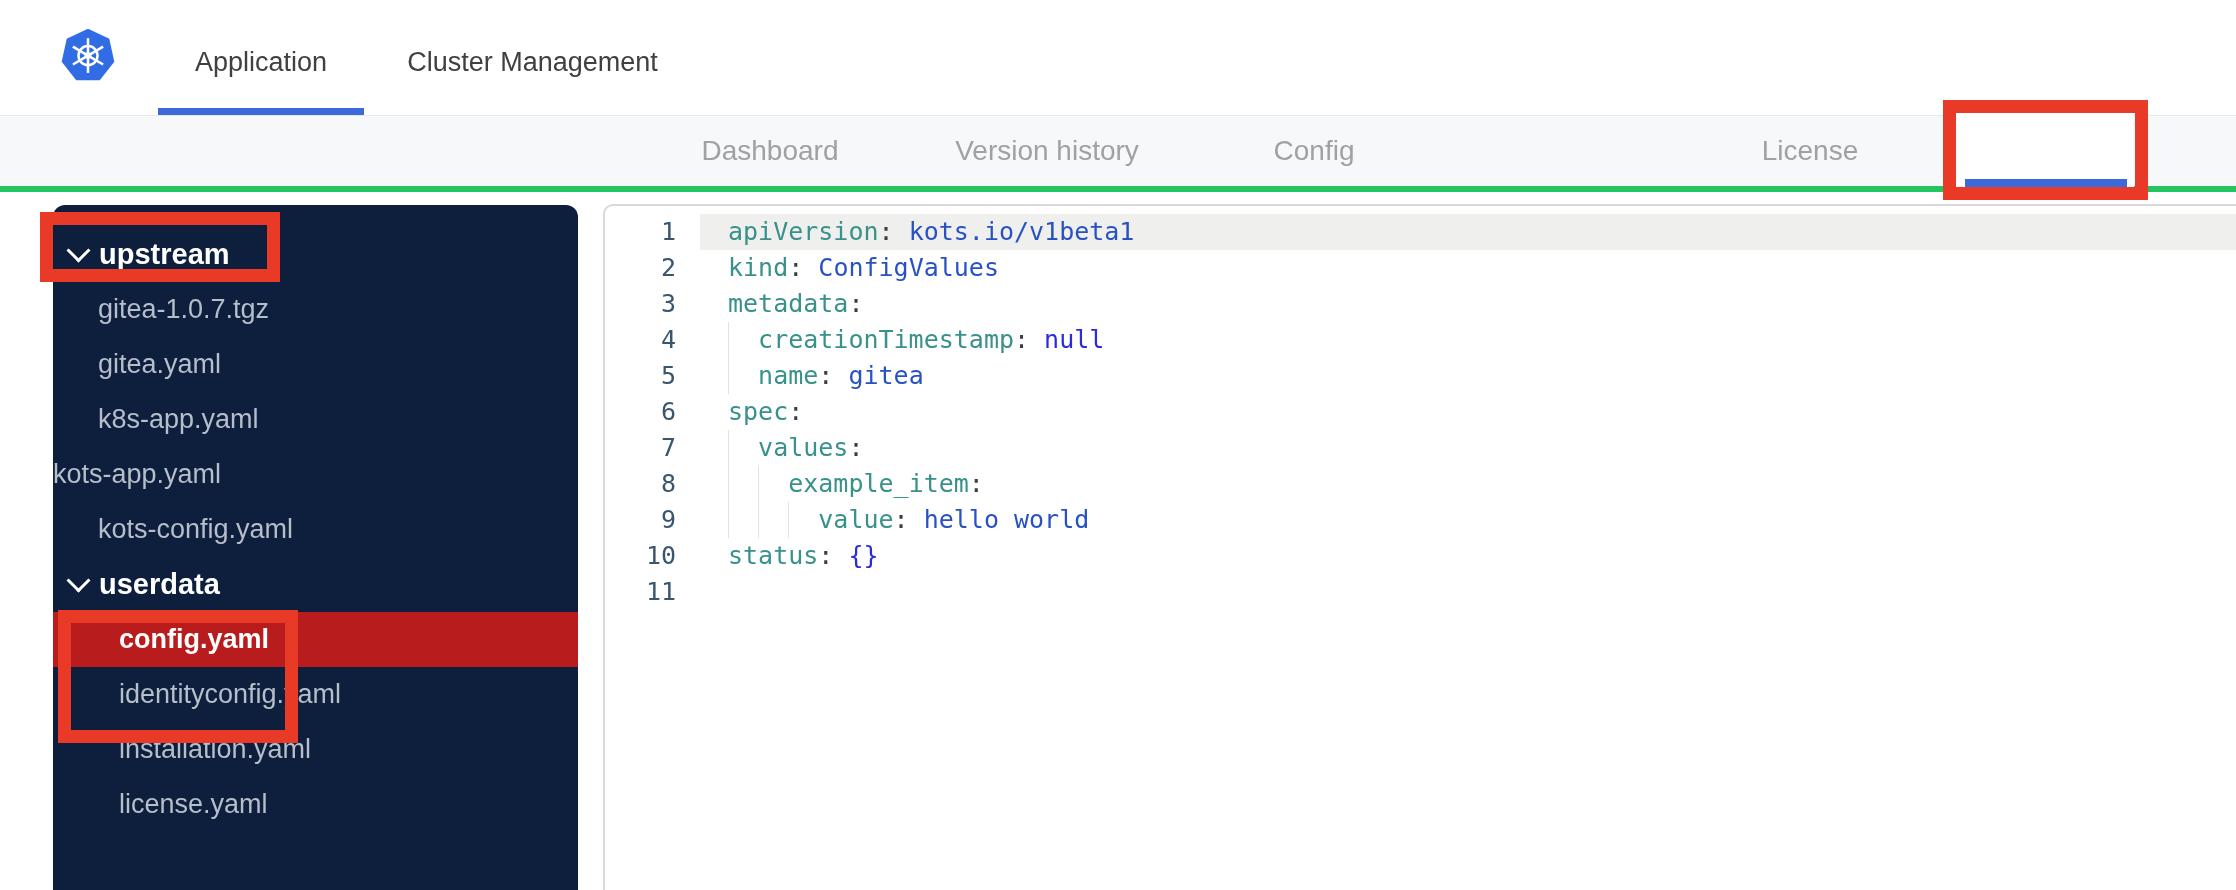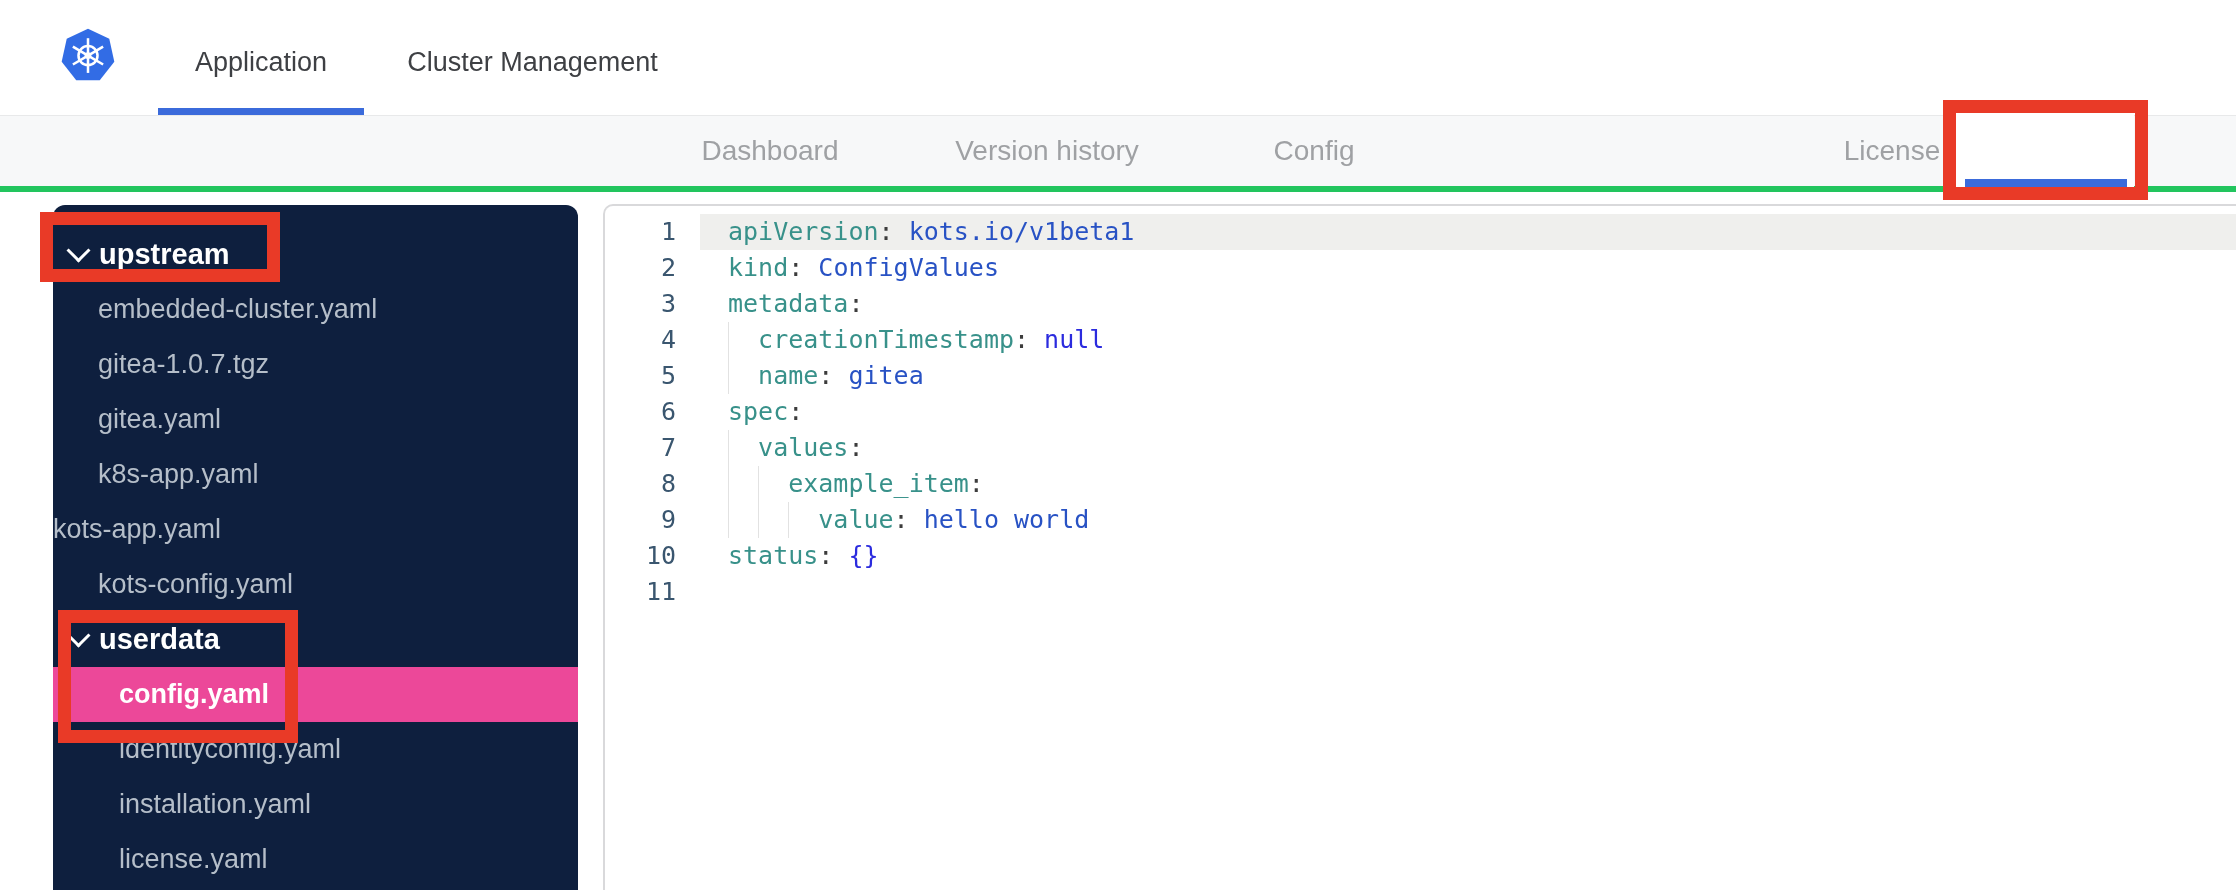--- a/index.html
+++ b/index.html
@@ -23,21 +23,21 @@
   .subTab.active{color:#57585C;}
   #activeTabBg{position:absolute;left:1950px;top:115px;width:184px;height:78px;background:#fff;z-index:1;}
   #activeTabBg .blueBar{position:absolute;left:15px;bottom:6px;width:162px;height:8px;background:#3B6BDB;}
 
   
   #sidebar{position:absolute;left:53px;top:205px;width:525px;bottom:0;background:#0E1F3E;
            border-radius:12px 12px 0 0;padding-top:22px;box-sizing:border-box;overflow:hidden;}
   .treeRow{height:55px;display:flex;align-items:center;color:#B5BEC9;font-size:27px;cursor:pointer;
            box-sizing:border-box;white-space:nowrap;}
   .treeRow.folder{color:#fff;font-weight:bold;font-size:29px;}
-  .treeRow.selected{background:#ec4899;color:#fff;font-weight:bold;}
+  .treeRow.selected{background:#b91c1c;color:#fff;font-weight:bold;}
   .chev{width:14px;height:14px;border-right:3px solid #fff;border-bottom:3px solid #fff;
         transform:rotate(45deg);margin:-8px 12px 0 0;flex:0 0 auto;}
 
   
   #editor{position:absolute;left:603px;top:204px;right:0;bottom:0;background:#fff;
           border-top:2px solid #D9D9DB;border-left:2px solid #D9D9DB;border-radius:10px 0 0 0;
           padding-top:8px;box-sizing:border-box;overflow:hidden;}
   .codeLine{display:flex;height:36px;line-height:36px;font-family:"DejaVu Sans Mono",monospace;font-size:25px;}
   .ln{flex:0 0 95px;width:95px;text-align:right;padding-right:24px;box-sizing:border-box;
       color:#3A566F;user-select:none;}
@@ -76,33 +76,30 @@
         <div class="topTab" style="left: 375px; width: 315px;">
           <span class="tabTxt">Cluster Management</span>
         </div>
       </div>
   </header>
 
   <nav id="subnav">
       <div class="subTab" style="left: 770px;">Dashboard</div>
       <div class="subTab" style="left: 1047px;">Version history</div>
       <div class="subTab" style="left: 1314px;">Config</div>
-      <div class="subTab" style="left: 1892px;">License</div>
+      <div class="subTab" style="left: 1810px;">License</div>
     </nav>
   <div id="activeTabBg">
     <div class="blueBar"></div>
   </div>
 
   <aside id="sidebar">
       <div class="treeRow folder" style="padding-left: 17px;">
         <span class="chev"></span>
         <span>upstream</span>
-      </div>
-      <div class="treeRow file" style="padding-left: 45px;">
-        <span>embedded-cluster.yaml</span>
       </div>
       <div class="treeRow file" style="padding-left: 45px;">
         <span>gitea-1.0.7.tgz</span>
       </div>
       <div class="treeRow file" style="padding-left: 45px;">
         <span>gitea.yaml</span>
       </div>
       <div class="treeRow file" style="padding-left: 45px;">
         <span>k8s-app.yaml</span>
       </div>

